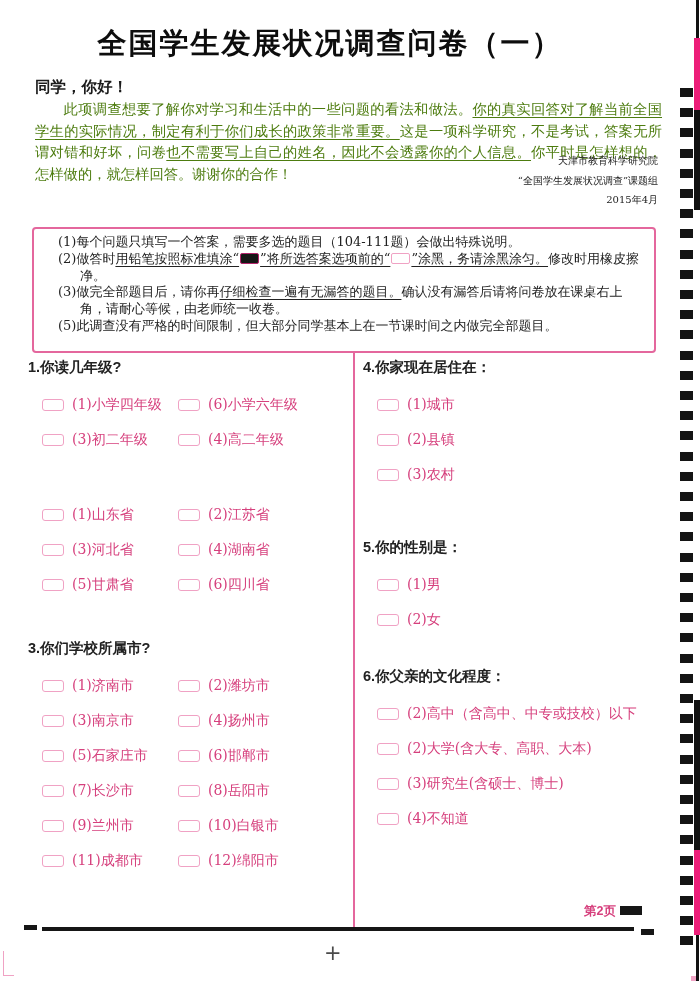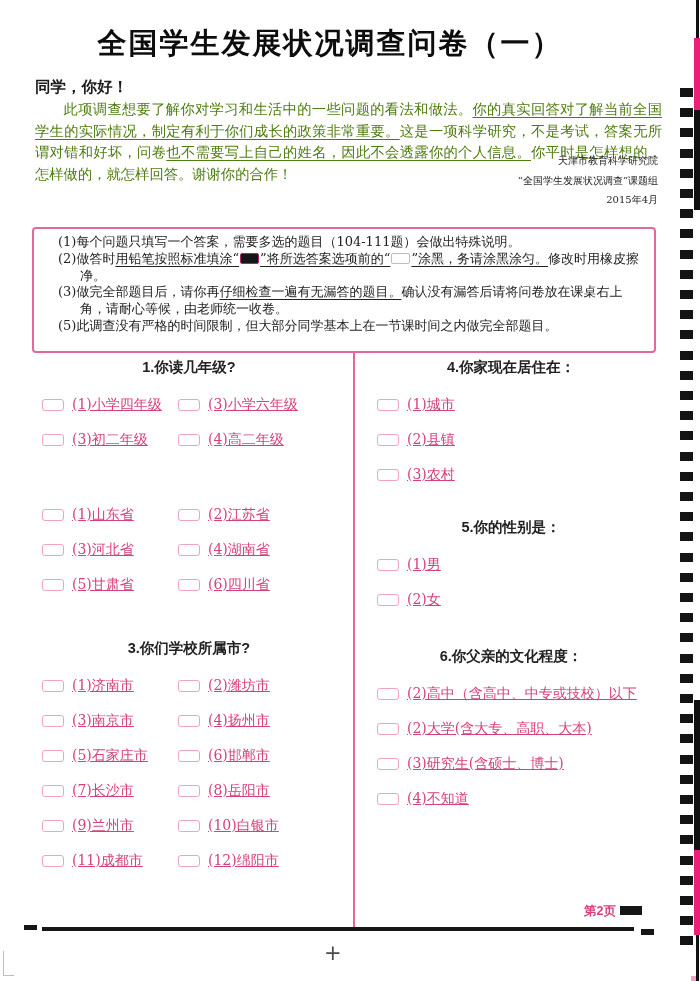--- a/index.html
+++ b/index.html
@@ -45,40 +45,39 @@
     vertical-align:-1px; margin:0 1px;
   }
   .ibox.filled { background:#161616; border:1px solid #b3256b; }
   .ibox.empty  { background:#fff; border:1.4px solid var(--cb-pink,#f0a2c4); }
 
   
   .divider {
     position:absolute; left:353px; top:352px; width:2px; height:578px;
     background:var(--frame-pink,#e4679d);
   }
-  .qcol { position:absolute; top:352px; padding-top:6px;text-align:center; }
+  .qcol { position:absolute; top:352px; padding-top:6px; }
   #col-left  { left:28px;  width:322px; }
   #col-right { left:363px; width:296px; }
   .q-title { font-size:14.5px; font-weight:bold; color:#222; margin:0 0 10px; }
   .opt-grid { padding-left:14px; display:grid; }
   .cols-2 { grid-template-columns:136px 1fr; }
   .cols-1 { grid-template-columns:1fr; }
   .opt { height:35px; display:flex; align-items:center; cursor:pointer; }
   .cb {
     width:20px; height:10px; border:1.5px solid var(--cb-pink,#f0a2c4);
     border-radius:3px; margin-right:8px; flex:none; background:#fff;
   }
   .opt-label {
     font-family:"DejaVu Serif", serif; font-size:14px; color:var(--accent-pink,#d6407d);
     white-space:nowrap;
-    text-decoration:underline;
   }
   #col-left  .q-block:nth-child(2) { margin-top:40px; }
   #col-left  .q-block:nth-child(3) { margin-top:37px; }
-  #col-right .q-block:nth-child(2) { margin-top:26px; }
+  #col-right .q-block:nth-child(2) { margin-top:46px; }
   #col-right .q-block:nth-child(3) { margin-top:30px; }
 
   
   .page-num { position:absolute; left:584px; top:903px; font-size:12.5px; font-weight:bold;
               color:var(--accent-pink,#d6407d); }
   .pagenum-rect { position:absolute; left:620px; top:906px; width:22px; height:9px; background:#161616; }
   .dash-left  { position:absolute; left:24px;  top:925px; width:13px; height:5px; background:#161616; }
   .footer-rule{ position:absolute; left:42px;  top:927px; width:592px; height:4px; background:#161616; }
   .dash-right { position:absolute; left:641px; top:929px; width:13px; height:6px; background:#161616; }
   .plus-mark  { position:absolute; left:324px; top:941px; font-family:"DejaVu Sans",sans-serif;
@@ -128,21 +127,21 @@
   <div class="qcol" id="col-left">
       <div class="q-block">
         <div class="q-title">1.你读几年级?</div>
         <div class="opt-grid cols-2">
           <div class="opt">
             <span class="cb"></span>
             <span class="opt-label">(1)小学四年级</span>
           </div>
           <div class="opt">
             <span class="cb"></span>
-            <span class="opt-label">(3)小学六年级</span>
+            <span class="opt-label">(6)小学六年级</span>
           </div>
           <div class="opt">
             <span class="cb"></span>
             <span class="opt-label">(3)初二年级</span>
           </div>
           <div class="opt">
             <span class="cb"></span>
             <span class="opt-label">(4)高二年级</span>
           </div>
         </div>

